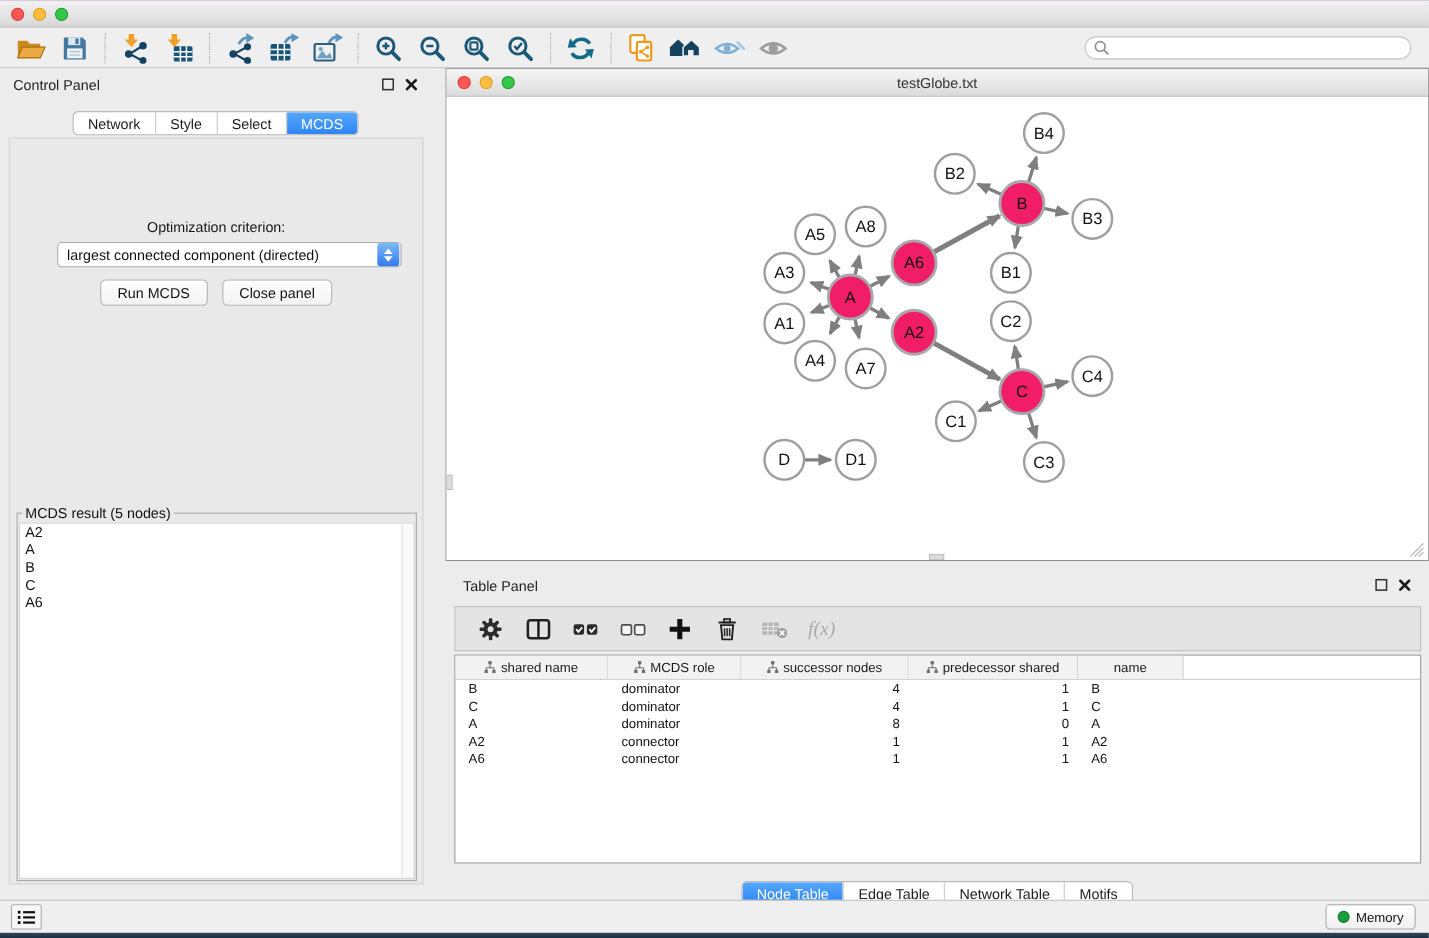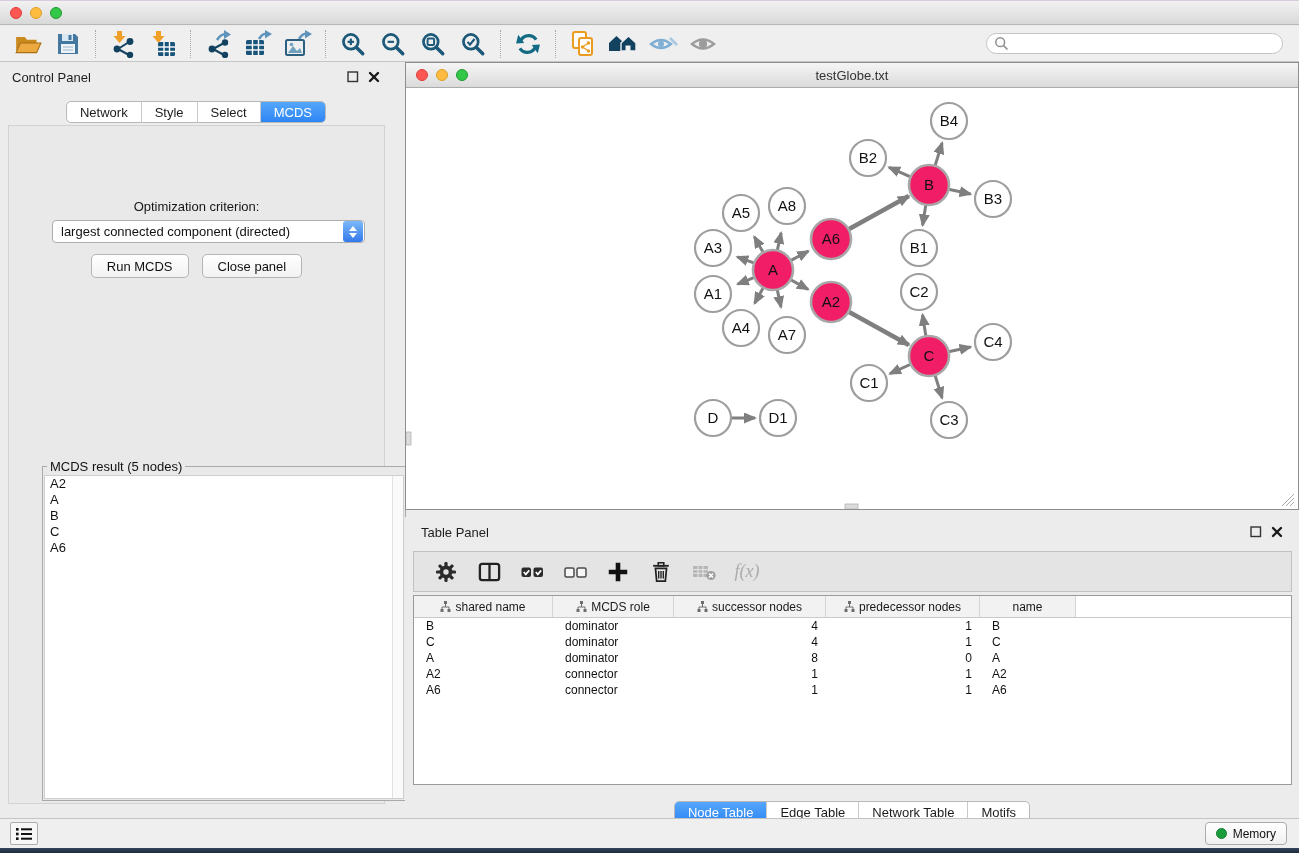--- a/index.html
+++ b/index.html
@@ -52,21 +52,21 @@
     background:linear-gradient(#7CB9F9,#3379EC); display:flex; flex-direction:column;
     align-items:center; justify-content:center; gap:2px; }
   .tri-up { width:0; height:0; border-left:4px solid transparent; border-right:4px solid transparent; border-bottom:5px solid #fff; }
   .tri-down { width:0; height:0; border-left:4px solid transparent; border-right:4px solid transparent; border-top:5px solid #fff; }
 
   .btnrow { position:absolute; left:0; width:100%; top:128px; display:flex; justify-content:center; gap:13px; }
   .pushbtn { background:linear-gradient(#FFFFFF,#F2F2F2); border:1px solid #B5B5B5; border-radius:5px;
     font-size:13px; color:#111; padding:3px 15px; height:24px; cursor:pointer; font-family:"Liberation Sans",sans-serif; }
 
   .mcds-fieldset { position:absolute; left:6px; top:333px; width:364px; height:342px;
-    border:1px solid #A9A9A9; background:#E9E9E9; padding:1px;margin-left:27px; }
+    border:1px solid #A9A9A9; background:#E9E9E9; padding:1px; }
   .mcds-fieldset legend { font-size:13px; color:#111; padding:0 3px; margin-left:3px; }
   .listbox { position:relative; width:100%; height:100%; background:#fff; border:1px solid #CFCFCF; overflow:hidden; }
   .listbox .item { font-size:13px; color:#111; line-height:16px; padding-left:5px; }
   .list-scroll { position:absolute; right:0; top:0; bottom:0; width:11px; background:#FAFAFA; border-left:1px solid #E2E2E2; }
 
   
   .net-window { position:absolute; left:405px; top:62px; width:894px; height:448px;
     border:1px solid #8E8E8E; background:#fff;text-decoration:underline; }
   .win-titlebar { height:25px; background:linear-gradient(#F5F5F5,#DBDBDB);
     border-bottom:1px solid #ABABAB; display:flex; align-items:center; position:relative; }
@@ -554,21 +554,21 @@
           </svg>
           <span>successor nodes</span>
         </div>
         <div class="th" style="width: 154px;">
           <svg width="11" height="11" viewBox="0 0 11 11">
             <rect x="4" y="0" width="3" height="3" fill="#6E6E6E"></rect>
             <path d="M5.5 3 v3 M2 6 h7 M2 6 v2 M9 6 v2" stroke="#6E6E6E" stroke-width="1" fill="none"></path>
             <rect x="0.5" y="8" width="3" height="3" fill="#6E6E6E"></rect>
             <rect x="7.5" y="8" width="3" height="3" fill="#6E6E6E"></rect>
           </svg>
-          <span>predecessor nodes</span>
+          <span>predecessor shared</span>
         </div>
         <div class="th" style="width: 96px;">
           <span>name</span>
         </div>
       </div>
     <div id="table-body">
         <div class="trow">
           <div class="td left" style="width: 139px;">B</div>
           <div class="td left" style="width: 121px;">dominator</div>
           <div class="td right" style="width: 152px;">4</div>

